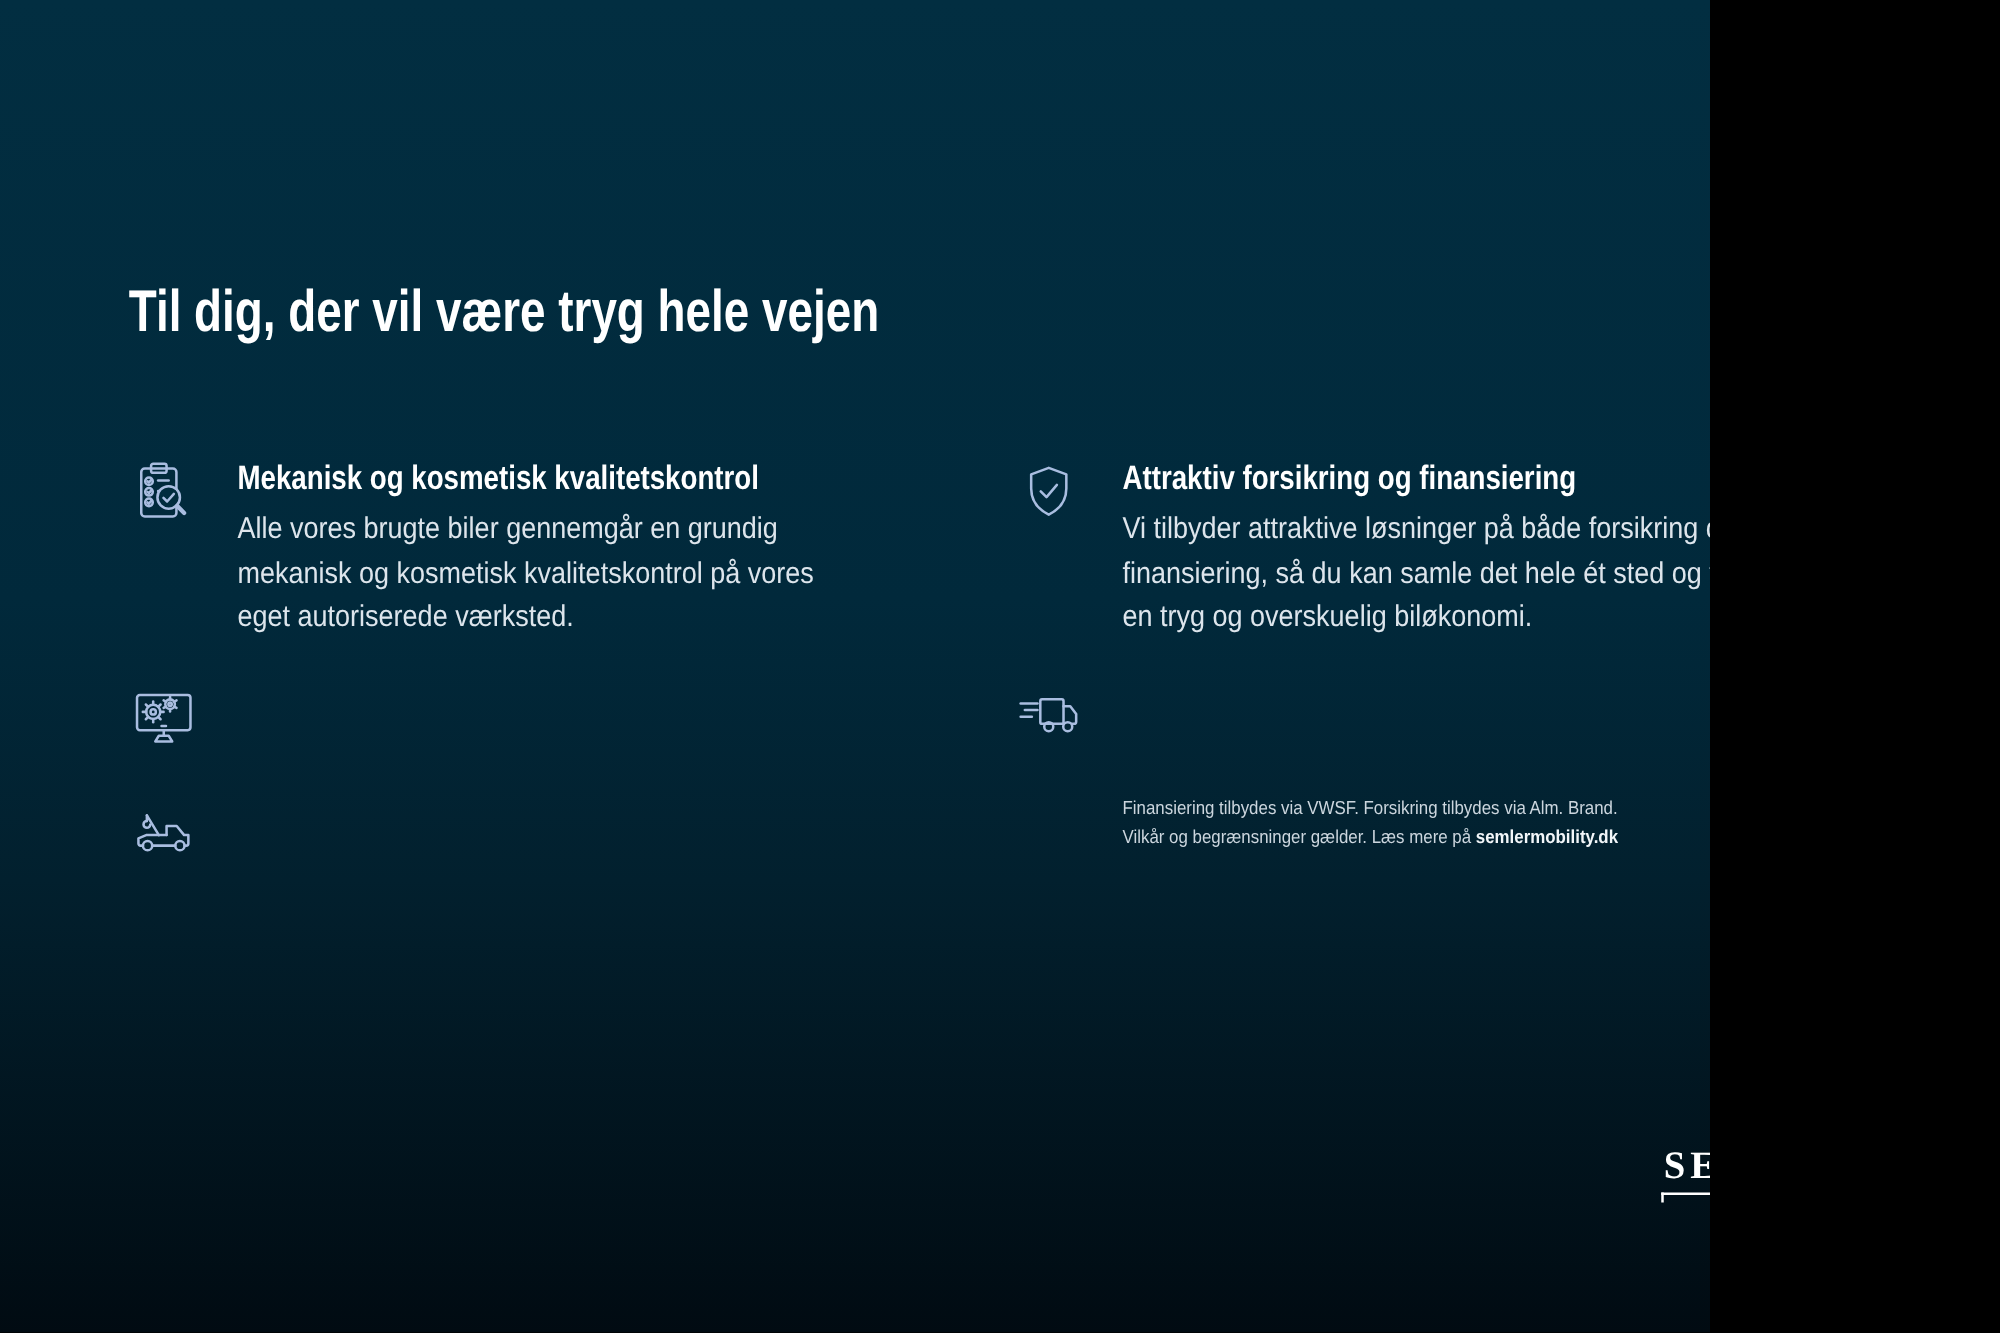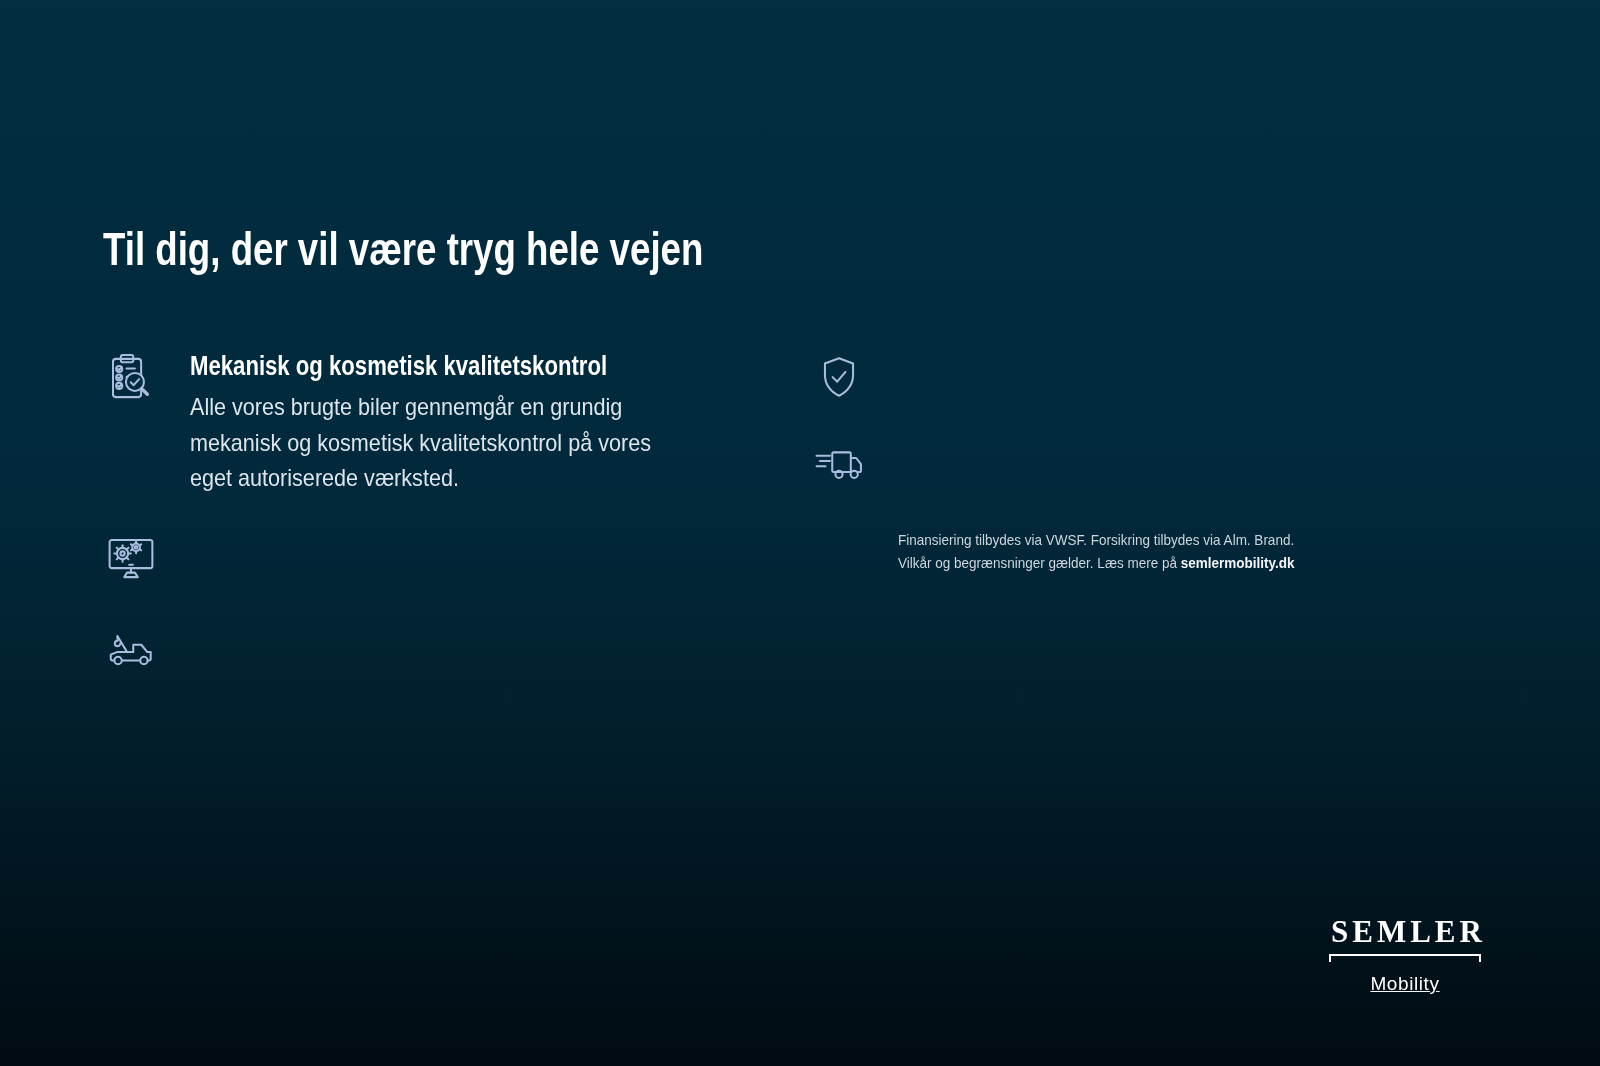--- a/index.html
+++ b/index.html
@@ -1,34 +1,34 @@
 <!DOCTYPE html>
 <html><head>
 <meta charset="utf-8">
 <style>
   html,body{margin:0;padding:0;background:#000;}
   .page{
     position:relative;
-    width:1600px;height:1066px;
+    width:1368px;height:1066px;
     overflow:hidden;
     background:linear-gradient(180deg,#022e41 0%,#01293b 45%,#02202e 66%,#010b12 100%);
     font-family:"Liberation Sans","DejaVu Sans",sans-serif;
     color:#fff;
   }
   .title{
     position:absolute;left:103px;top:192px;
     font-size:47px;font-weight:700;line-height:1.1;color:#fff;
     white-space:nowrap;
     transform:scaleX(0.78);transform-origin:0 0;
     letter-spacing:0;
   }
   .col{position:absolute;top:350px;}
   .col-left{left:104px;width:690px;}
   .col-right{left:812px;width:700px;}
-  .feature{display:flex;align-items:flex-start;margin-bottom:34px;}
+  .feature{display:flex;align-items:flex-start;margin-bottom:34px;margin-top:16px;}
   .feature-icon{
     width:54px;height:54px;flex:none;margin-right:32px;margin-top:1px;
     color:#a9bde0;
   }
   .feature-icon svg{width:54px;height:54px;display:block;}
   .feature-heading{
     font-size:27px;font-weight:700;line-height:32px;color:#fff;
     margin:0 0 7px 0;white-space:nowrap;
     transform:scaleX(0.82);transform-origin:0 0;
   }
@@ -142,20 +142,26 @@
 
   <div class="col col-right">
 
     <div class="feature">
       <span class="feature-icon">
         <svg viewBox="0 0 48 48">
           <path d="M24 6.5l12.5 4.6v10c0 8.6-5.3 15-12.5 18.7C16.8 36.1 11.5 29.7 11.5 21.1v-10z"></path>
           <path d="M18.3 23.2l4.1 4.1 7.4-8.7"></path>
         </svg>
       </span>
+      <div>
+        <div class="feature-heading">Attraktiv forsikring og finansiering</div>
+        <div class="feature-body">Vi tilbyder attraktive løsninger på både forsikring og
+finansiering, så du kan samle det hele ét sted og få
+en tryg og overskuelig biløkonomi.</div>
+      </div>
     </div>
 
     <div class="feature">
       <span class="feature-icon">
         <svg viewBox="0 0 48 48">
           <path d="M4 14h12"></path>
           <path d="M7 18.7h9"></path>
           <path d="M4 23.4h8"></path>
           <rect x="18" y="11" width="16.5" height="17.5" rx="1.2"></rect>
           <path d="M34.5 16h4.8l4.2 5.5v5.5a1.5 1.5 0 0 1-1.5 1.5h-1"></path>

